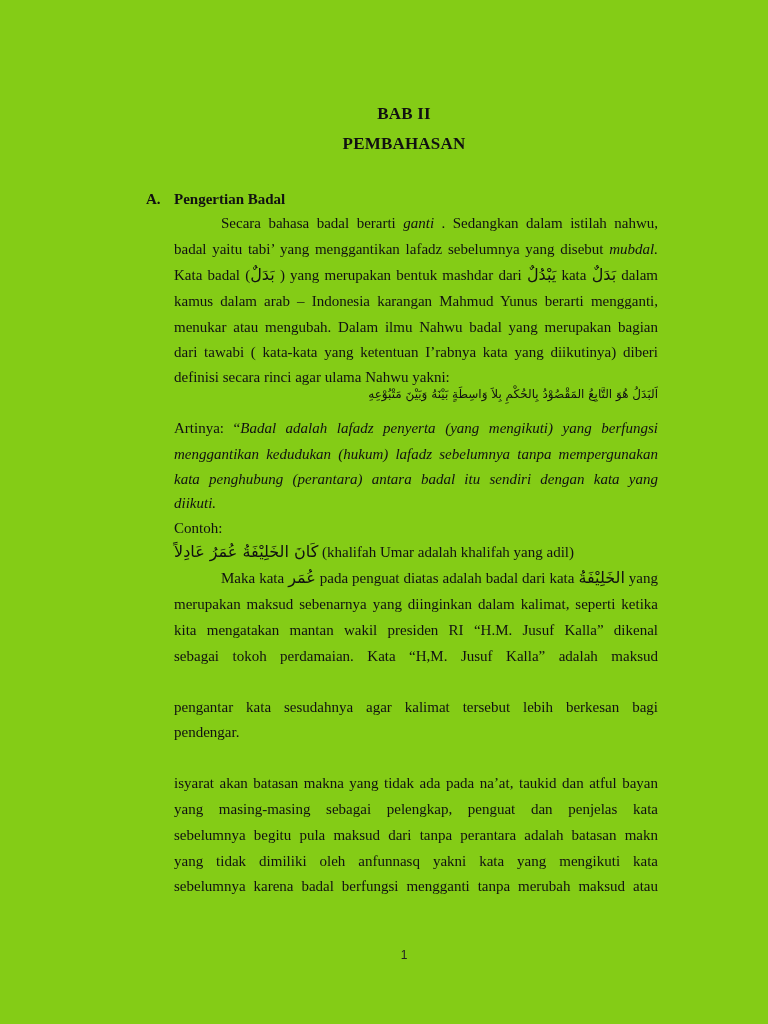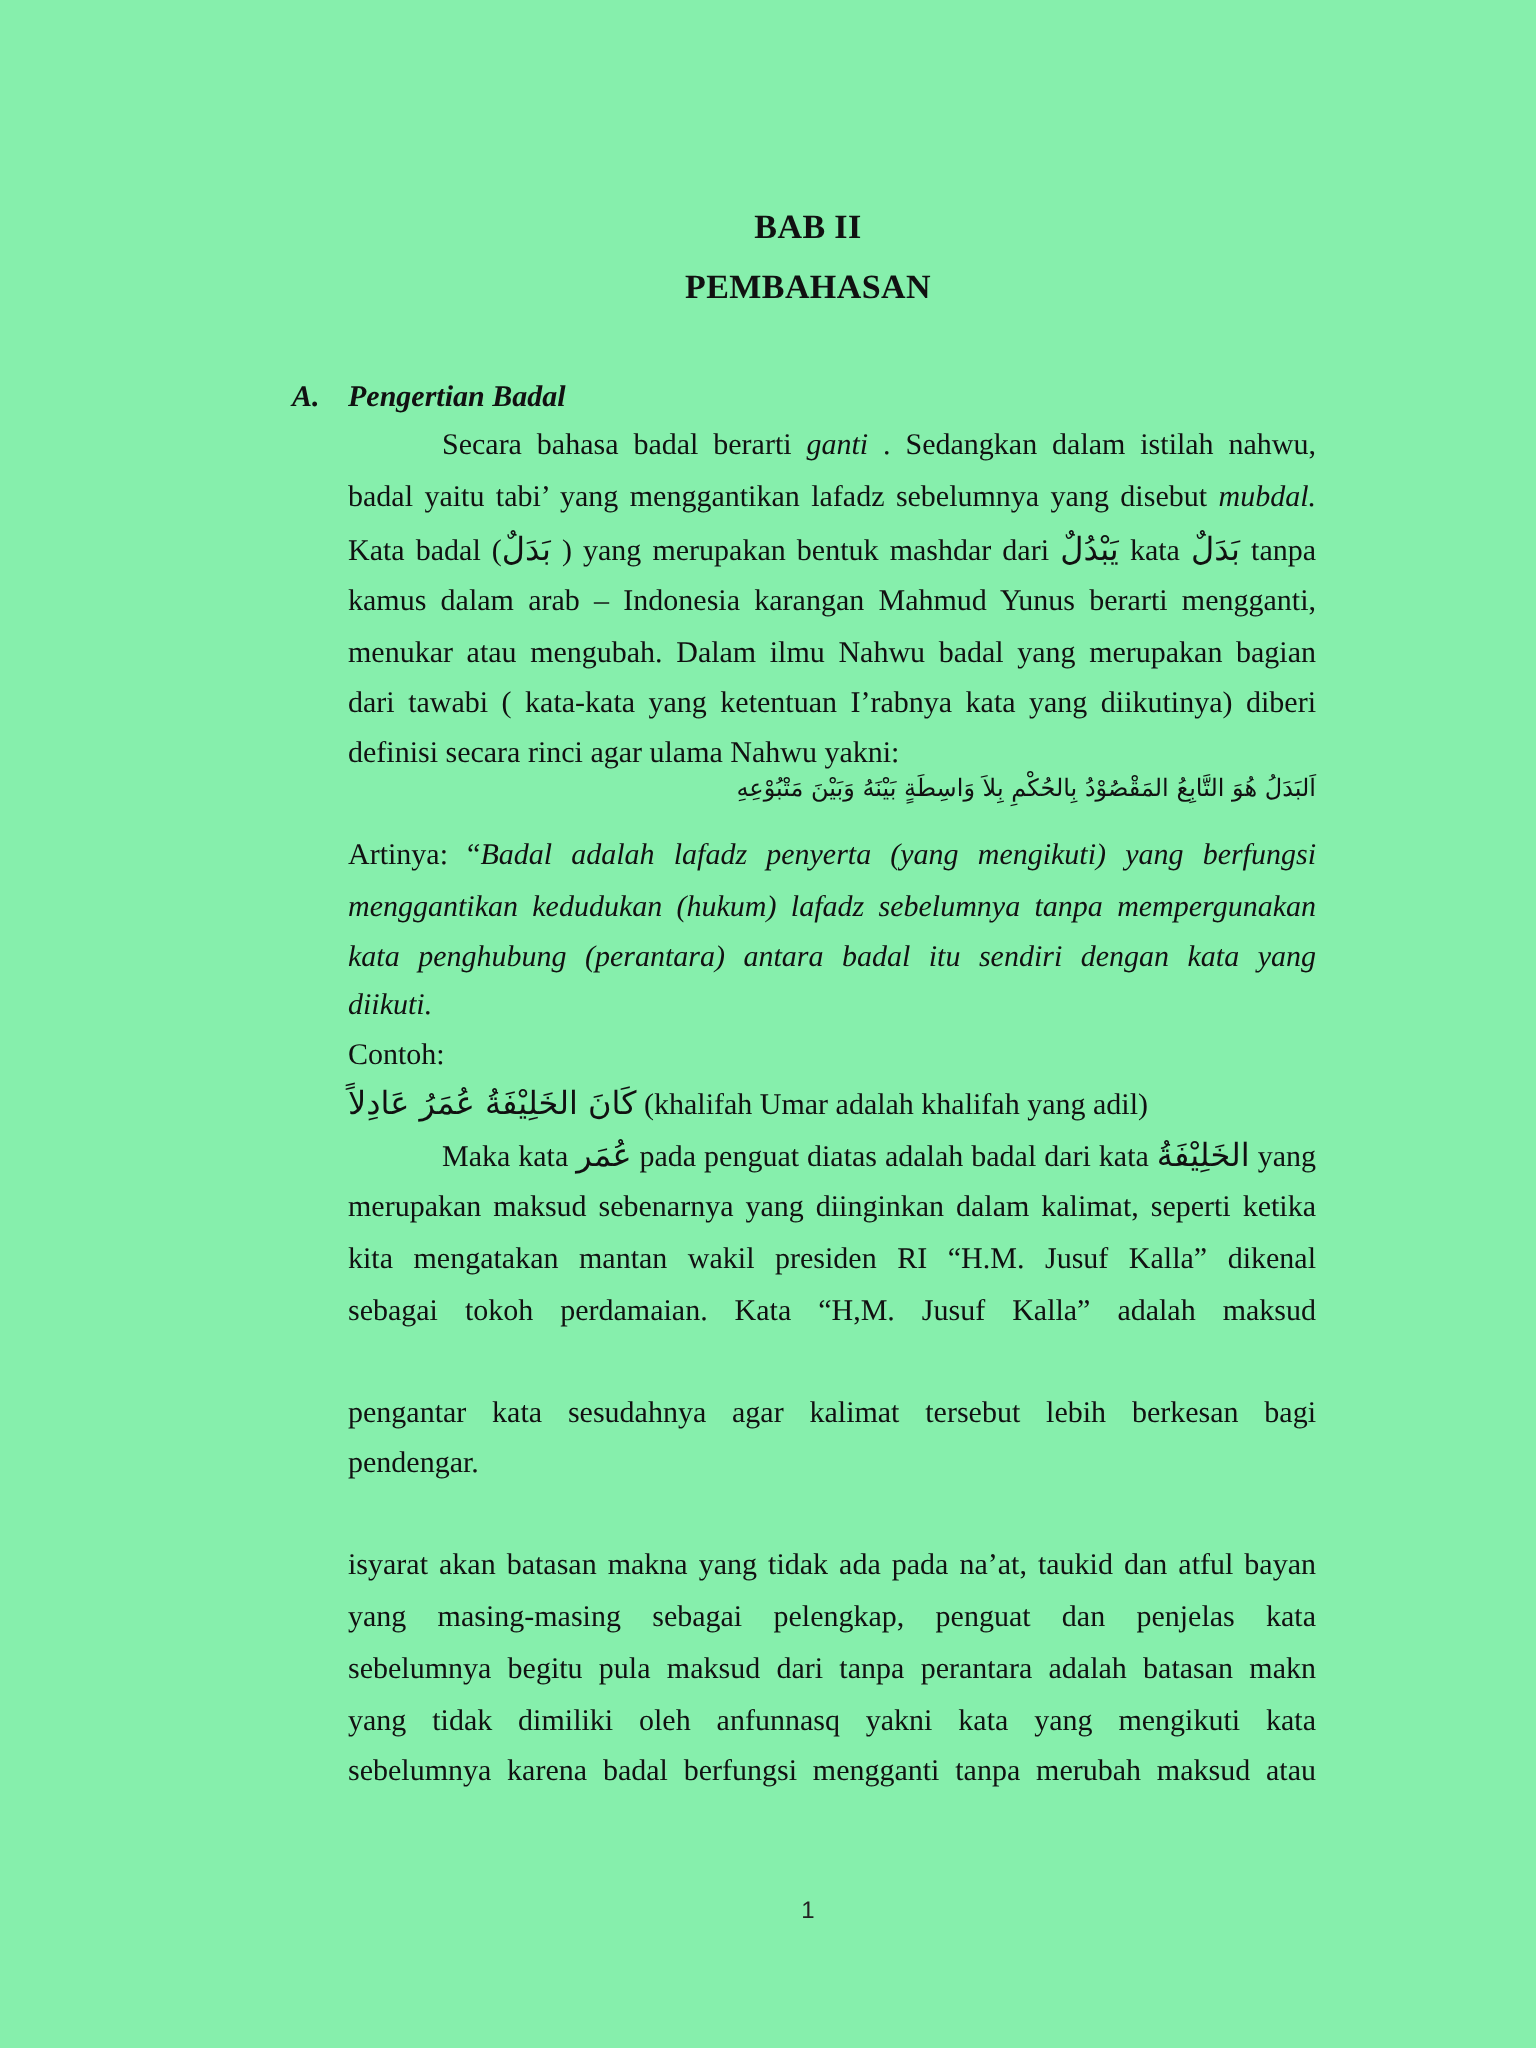--- a/index.html
+++ b/index.html
@@ -12,37 +12,36 @@
       height: 1024px;
       position: relative;
       overflow: hidden;
       font-family: "Liberation Serif", "DejaVu Serif", serif;
       color: #111111;
     }
     .page {
       position: absolute;
       left: 0; top: 0;
       width: 768px; height: 1024px;
-      background: #86efac;
+      background: #84cc16;
     }
     .heading {
       position: absolute;
       left: 0; width: 808px;
       text-align: center;
       font-weight: bold;
       font-size: 17px;
       letter-spacing: 0.2px;
     }
     .section-title {
       position: absolute;
       left: 146px;
       top: 191px;
       font-weight: bold;
       font-size: 15px;
-      font-style: italic;
     }
     .section-title .num {
       display: inline-block;
       width: 28px;
     }
     .line {
       position: absolute;
       left: 174px;
       width: 484px;
       font-size: 15px;
@@ -94,21 +93,21 @@
     <span class="num">A.</span><span>Pengertian Badal</span>
   </div>
 
   <div class="line indent" style="top:214px">
     <span>Secara bahasa badal berarti </span><span class="it">ganti</span><span> . Sedangkan dalam istilah nahwu,</span>
   </div>
   <div class="line" style="top:240px">
     <span>badal yaitu tabi’ yang menggantikan lafadz sebelumnya yang disebut </span><span class="it">mubdal.</span>
   </div>
   <div class="line" style="top:266px">
-    <span>Kata badal (</span><span class="ar">بَدَلٌ</span><span> ) yang merupakan bentuk mashdar dari </span><span class="ar">يَبْدُلٌ</span><span> kata </span><span class="ar">بَدَلٌ</span><span> tanpa</span>
+    <span>Kata badal (</span><span class="ar">بَدَلٌ</span><span> ) yang merupakan bentuk mashdar dari </span><span class="ar">يَبْدُلٌ</span><span> kata </span><span class="ar">بَدَلٌ</span><span> dalam</span>
   </div>
   <div class="line" style="top:292px">kamus dalam arab – Indonesia karangan Mahmud Yunus berarti mengganti,</div>
   <div class="line" style="top:318px">menukar atau mengubah. Dalam ilmu Nahwu badal yang merupakan bagian</div>
   <div class="line" style="top:343px">dari tawabi ( kata-kata yang ketentuan I’rabnya kata yang diikutinya) diberi</div>
   <div class="line last" style="top:368px">definisi secara rinci agar ulama Nahwu yakni:</div>
 
   <div class="arabic-def">اَلبَدَلُ هُوَ التَّابِعُ المَقْصُوْدُ بِالحُكْمِ بِلاَ وَاسِطَةٍ بَيْنَهُ وَبَيْنَ مَتْبُوْعِهِ</div>
 
   <div class="line" style="top:419px">
     <span>Artinya: “</span><span class="it">Badal adalah lafadz penyerta (yang mengikuti) yang berfungsi</span>

